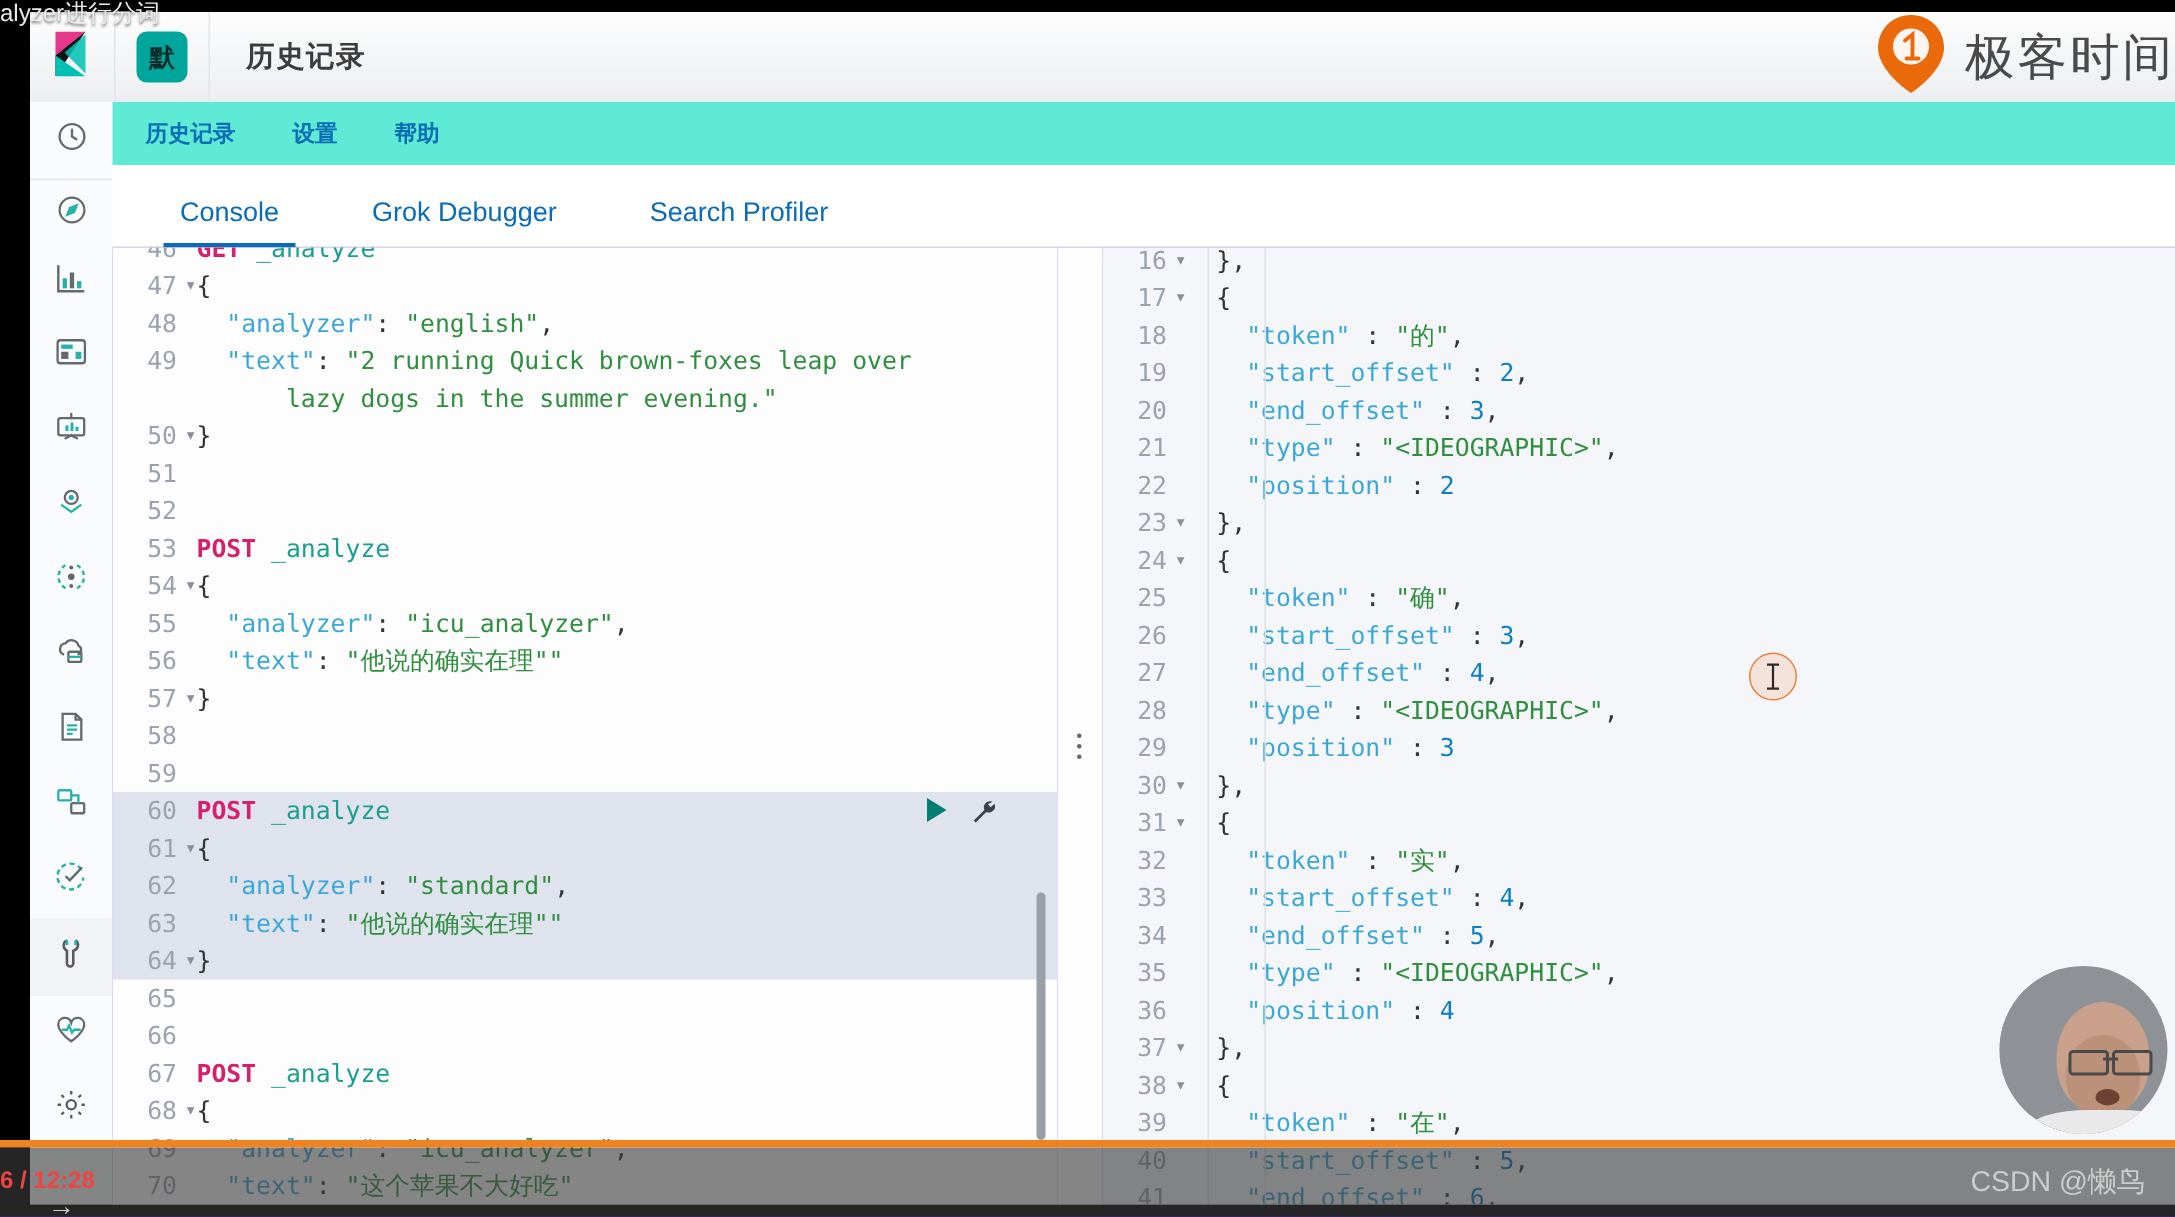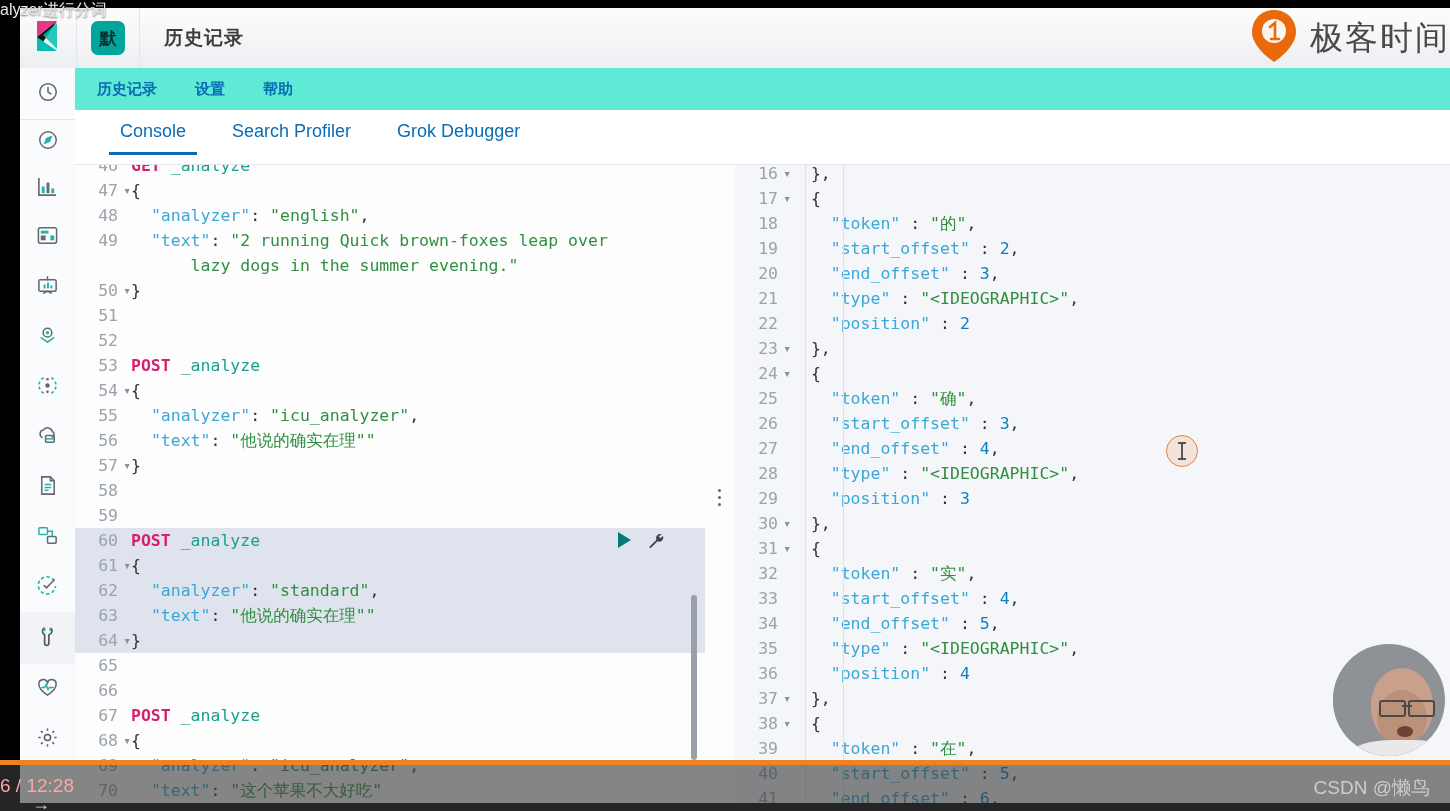--- a/index.html
+++ b/index.html
@@ -48,21 +48,21 @@
   }
   .side-item{width:55px;height:51px;display:flex;align-items:center;justify-content:center;position:relative;}
   .side-item .ic{opacity:.85;}
   .side-item.sep{border-bottom:1px solid #e3e6eb;}
   .side-item.active{background:#f1f3f7;}
   .side-item.active::before{content:"";position:absolute;left:0;top:8px;bottom:8px;width:0px;background:#006bb4;}
   
   #kb-main{position:absolute;left:55px;top:60px;width:1375px;height:735px;background:#ffffff;}
   #nav-links{height:42px;display:flex;align-items:center;gap:38px;padding-left:22px;background:#5eead4;}
   .nav-link{color:#0a6cb4;font-size:15px;font-weight:bold;cursor:pointer;font-family:"DejaVu Sans",sans-serif;}
-  #tabs{height:54px;display:flex;align-items:center;gap:0px;padding-left:22px;background:#fff;border-bottom:1px solid #e3e6eb;}
+  #tabs{height:54px;display:flex;align-items:flex-end;gap:16px;padding-left:22px;background:#fff;border-bottom:1px solid #e3e6eb;}
   .tab{
     padding:0 23px 12px 23px;color:#0a6cb4;font-size:18px;cursor:pointer;position:relative;
   }
   .tab.active{font-weight:normal;}
   .tab.active::after{content:"";position:absolute;left:12px;right:12px;bottom:-1px;height:3px;background:#0a6cb4;}
   
   #console-body{position:absolute;left:0;top:97px;width:1375px;height:638px;background:#8b5cf6;display:flex;}
   #editor-pane{width:630px;position:relative;background:#fdfdfe;overflow:hidden;}
   #handle-pane{width:30px;position:relative;background:#fdfdfe;}
   #output-pane{flex:1;position:relative;background:#f5f6f9;overflow:hidden;}
@@ -97,21 +97,21 @@
   #cursor-ibeam{
     position:absolute;width:30px;height:30px;border-radius:50%;
     background:rgba(236,130,60,.16);border:1.6px solid #e8833c;
     display:flex;align-items:center;justify-content:center;z-index:40;
   }
   #cursor-ibeam svg{display:block;}
 
   
   #progress-bar{position:absolute;left:0;bottom:46px;width:1450px;height:5px;background:#ef8321;z-index:50;}
   #bottom-shade{position:absolute;left:0;bottom:0;width:1450px;height:46px;background:rgba(60,60,60,.62);z-index:49;}
-  #time-label{position:absolute;left:0px;bottom:14px;color:#fca5a5;font-size:19px;z-index:51;}
+  #time-label{position:absolute;left:0px;bottom:14px;color:#ef4444;font-size:16px;z-index:51;font-weight:bold;}
   #arrow-glyph{position:absolute;left:32px;bottom:-4px;color:#cfcfcf;font-size:18px;z-index:51;}
   #watermark{position:absolute;right:20px;bottom:10px;color:#d9d9d9;font-size:19px;z-index:52;opacity:.85;}
   #pip{
     position:absolute;right:5px;bottom:55px;width:112px;height:112px;border-radius:50%;
     overflow:hidden;z-index:48;background:#8e9196;
   }
   #pip .head{position:absolute;left:38px;top:24px;width:62px;height:74px;border-radius:50% 50% 45% 45%;background:#c8a08b;}
   #pip .face-shadow{position:absolute;left:44px;top:46px;width:50px;height:56px;border-radius:50%;background:#bb9279;}
   #pip .glasses{position:absolute;left:46px;top:56px;width:56px;height:13px;}
   #pip .glasses .lens{position:absolute;top:0;width:23px;height:13px;border:2px solid #4a4a4a;border-radius:3px;}
@@ -289,22 +289,22 @@
     <div id="kb-main">
 
       <div id="nav-links">
         <span class="nav-link">历史记录</span>
         <span class="nav-link">设置</span>
         <span class="nav-link">帮助</span>
       </div>
 
       <div id="tabs">
         <div class="tab active">Console</div>
+        <div class="tab">Grok Debugger</div>
         <div class="tab">Search Profiler</div>
-        <div class="tab">Grok Debugger</div>
       </div>
 
       <div id="console-body">
 
         <div id="editor-pane">
           <div id="editor-hl" class="hl-row" style="top: 363px; height: 125px;"></div>
           <div class="code gutter" id="editor-gutter" style="top: -12px;"><div class="ln">46</div><div class="ln">47<span class="fold">▾</span></div><div class="ln">48</div><div class="ln">49</div><div class="ln"></div><div class="ln">50<span class="fold">▾</span></div><div class="ln">51</div><div class="ln">52</div><div class="ln">53</div><div class="ln">54<span class="fold">▾</span></div><div class="ln">55</div><div class="ln">56</div><div class="ln">57<span class="fold">▾</span></div><div class="ln">58</div><div class="ln">59</div><div class="ln">60</div><div class="ln">61<span class="fold">▾</span></div><div class="ln">62</div><div class="ln">63</div><div class="ln">64<span class="fold">▾</span></div><div class="ln">65</div><div class="ln">66</div><div class="ln">67</div><div class="ln">68<span class="fold">▾</span></div><div class="ln">69</div><div class="ln">70</div></div>
           <div class="code codearea" id="editor-code" style="top: -12px;"><div class="codeline"><span class="tok-method">GET </span><span class="tok-url">_analyze</span></div><div class="codeline"><span class="tok-punc">{</span></div><div class="codeline"><span class="tok-punc">  </span><span class="tok-key">"analyzer"</span><span class="tok-punc">: </span><span class="tok-str">"english"</span><span class="tok-punc">,</span></div><div class="codeline"><span class="tok-punc">  </span><span class="tok-key">"text"</span><span class="tok-punc">: </span><span class="tok-str">"2 running Quick brown-foxes leap over</span></div><div class="codeline"><span class="tok-str">      lazy dogs in the summer evening."</span></div><div class="codeline"><span class="tok-punc">}</span></div><div class="codeline">&nbsp;</div><div class="codeline">&nbsp;</div><div class="codeline"><span class="tok-method">POST </span><span class="tok-url">_analyze</span></div><div class="codeline"><span class="tok-punc">{</span></div><div class="codeline"><span class="tok-punc">  </span><span class="tok-key">"analyzer"</span><span class="tok-punc">: </span><span class="tok-str">"icu_analyzer"</span><span class="tok-punc">,</span></div><div class="codeline"><span class="tok-punc">  </span><span class="tok-key">"text"</span><span class="tok-punc">: </span><span class="tok-str">"他说的确实在理""</span></div><div class="codeline"><span class="tok-punc">}</span></div><div class="codeline">&nbsp;</div><div class="codeline">&nbsp;</div><div class="codeline"><span class="tok-method">POST </span><span class="tok-url">_analyze</span></div><div class="codeline"><span class="tok-punc">{</span></div><div class="codeline"><span class="tok-punc">  </span><span class="tok-key">"analyzer"</span><span class="tok-punc">: </span><span class="tok-str">"standard"</span><span class="tok-punc">,</span></div><div class="codeline"><span class="tok-punc">  </span><span class="tok-key">"text"</span><span class="tok-punc">: </span><span class="tok-str">"他说的确实在理""</span></div><div class="codeline"><span class="tok-punc">}</span></div><div class="codeline">&nbsp;</div><div class="codeline">&nbsp;</div><div class="codeline"><span class="tok-method">POST </span><span class="tok-url">_analyze</span></div><div class="codeline"><span class="tok-punc">{</span></div><div class="codeline"><span class="tok-punc">  </span><span class="tok-key">"analyzer"</span><span class="tok-punc">: </span><span class="tok-str">"icu_analyzer"</span><span class="tok-punc">,</span></div><div class="codeline"><span class="tok-punc">  </span><span class="tok-key">"text"</span><span class="tok-punc">: </span><span class="tok-str">"这个苹果不大好吃"</span></div></div>
           <div id="run-play" style="top: 366px; right: 72px;">
             <svg width="18" height="18" viewBox="0 0 18 18">

